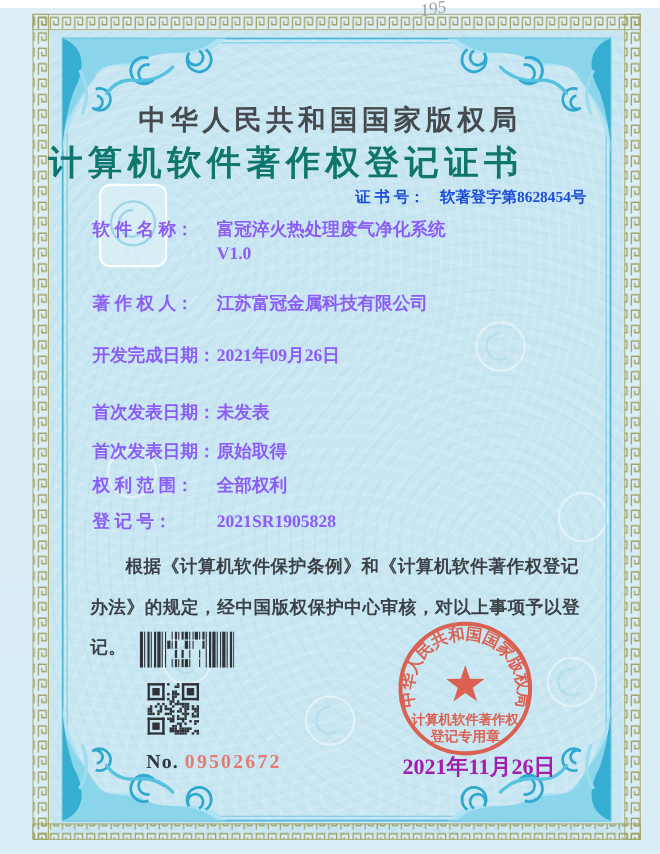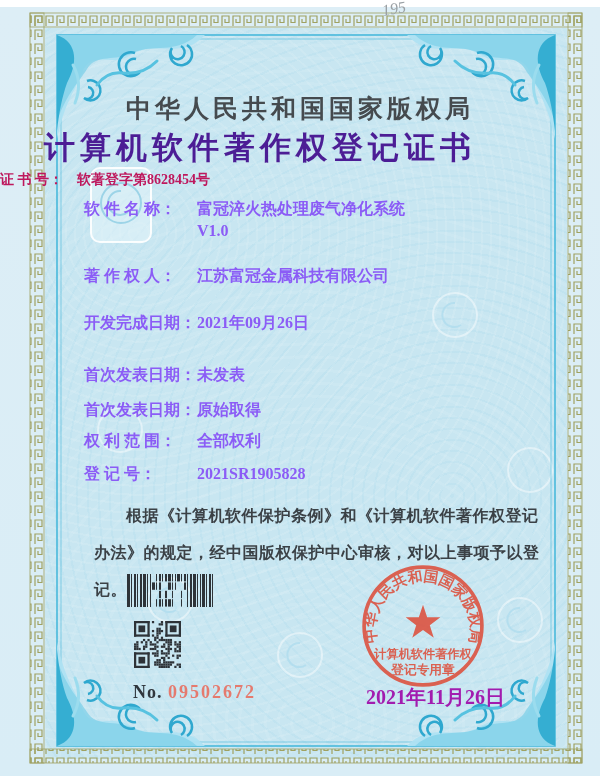--- a/index.html
+++ b/index.html
@@ -13,27 +13,27 @@
     background-color:#c8e6f1;
     background-image:
       repeating-radial-gradient(circle at 18% 28%, rgba(255,255,255,0.10) 0 2px, rgba(255,255,255,0) 2px 9px),
       repeating-radial-gradient(circle at 78% 64%, rgba(140,205,230,0.12) 0 2px, rgba(255,255,255,0) 2px 11px),
       repeating-radial-gradient(circle at 50% 95%, rgba(255,255,255,0.08) 0 3px, rgba(255,255,255,0) 3px 13px);
     z-index:0;
   }
   svg.decor{position:absolute;left:0;top:0;z-index:1;}
   .txt{position:absolute;color:#3c4247;z-index:3;white-space:nowrap;}
   .authority{left:0;top:92px;width:600px;text-align:center;font-size:25px;font-weight:bold;letter-spacing:4px;color:#454a4e;}
-  .cert-title{left:0;top:127px;width:520px;text-align:center;font-size:31px;font-weight:bold;letter-spacing:5px;color:#4c1d95;}
-  .cert-no{left:0;top:171px;width:533px;text-align:left;font-size:14px;font-weight:bold;color:#be185d;}
+  .cert-title{left:0;top:127px;width:520px;text-align:center;font-size:31px;font-weight:bold;letter-spacing:5px;color:#0f766e;}
+  .cert-no{left:0;top:171px;width:533px;text-align:right;font-size:14px;font-weight:bold;color:#1d4ed8;}
   .cert-no .gap{display:inline-block;width:14px;}
   .row{left:84px;font-size:16px;font-weight:bold;color:#8b5cf6;}
   .row .lbl{display:inline-block;min-width:113px;}
   .statement{left:82px;top:497px;width:454px;font-size:16px;font-weight:bold;line-height:37px;
-    text-indent:2em;white-space:normal;letter-spacing:0.5px;color:#3b4146;margin-left:12px;}
+    text-indent:2em;white-space:normal;letter-spacing:0.5px;color:#3b4146;}
   .no-line{left:113px;top:682px;font-size:18px;font-weight:bold;letter-spacing:1px;color:#2f363d;margin-left:20px;}
   .no-line .red{color:#e57a6e;letter-spacing:2px;}
   .issue-date{left:366px;top:684px;font-size:20px;font-weight:bold;color:#a21caf;z-index:2;}
   .pencil{left:382px;top:0px;font-size:16px;font-style:italic;color:#9aa0a4;transform:rotate(-10deg);z-index:4;font-weight:normal;}
   #barcode{position:absolute;left:127px;top:574px;z-index:3;}
   #qrcode{position:absolute;left:134px;top:621px;z-index:3;}
   #seal{position:absolute;left:358px;top:562px;z-index:5;opacity:0.88;}
 </style>
 </head>
 <body>

